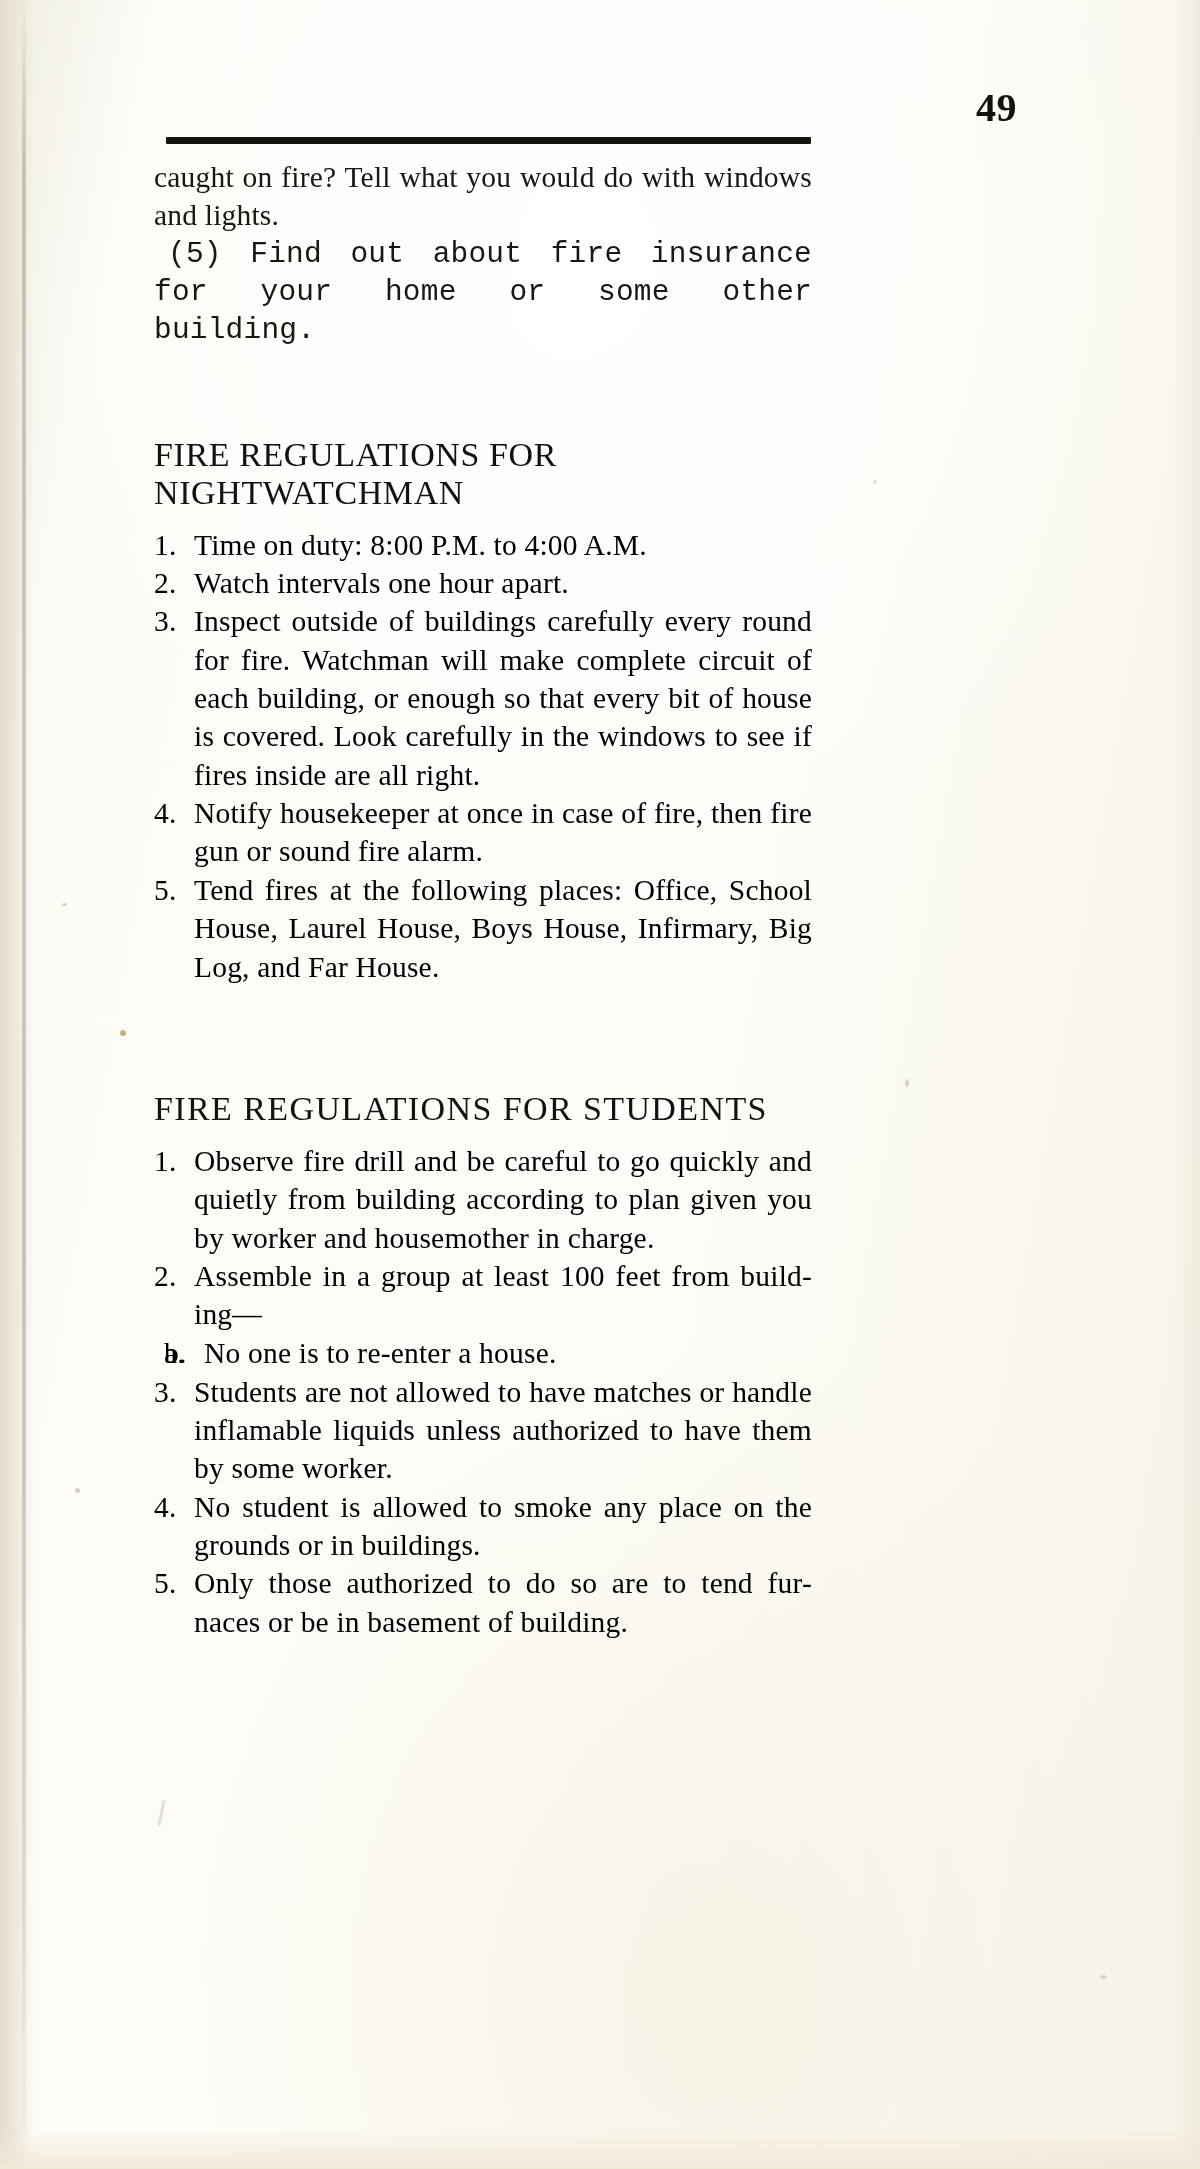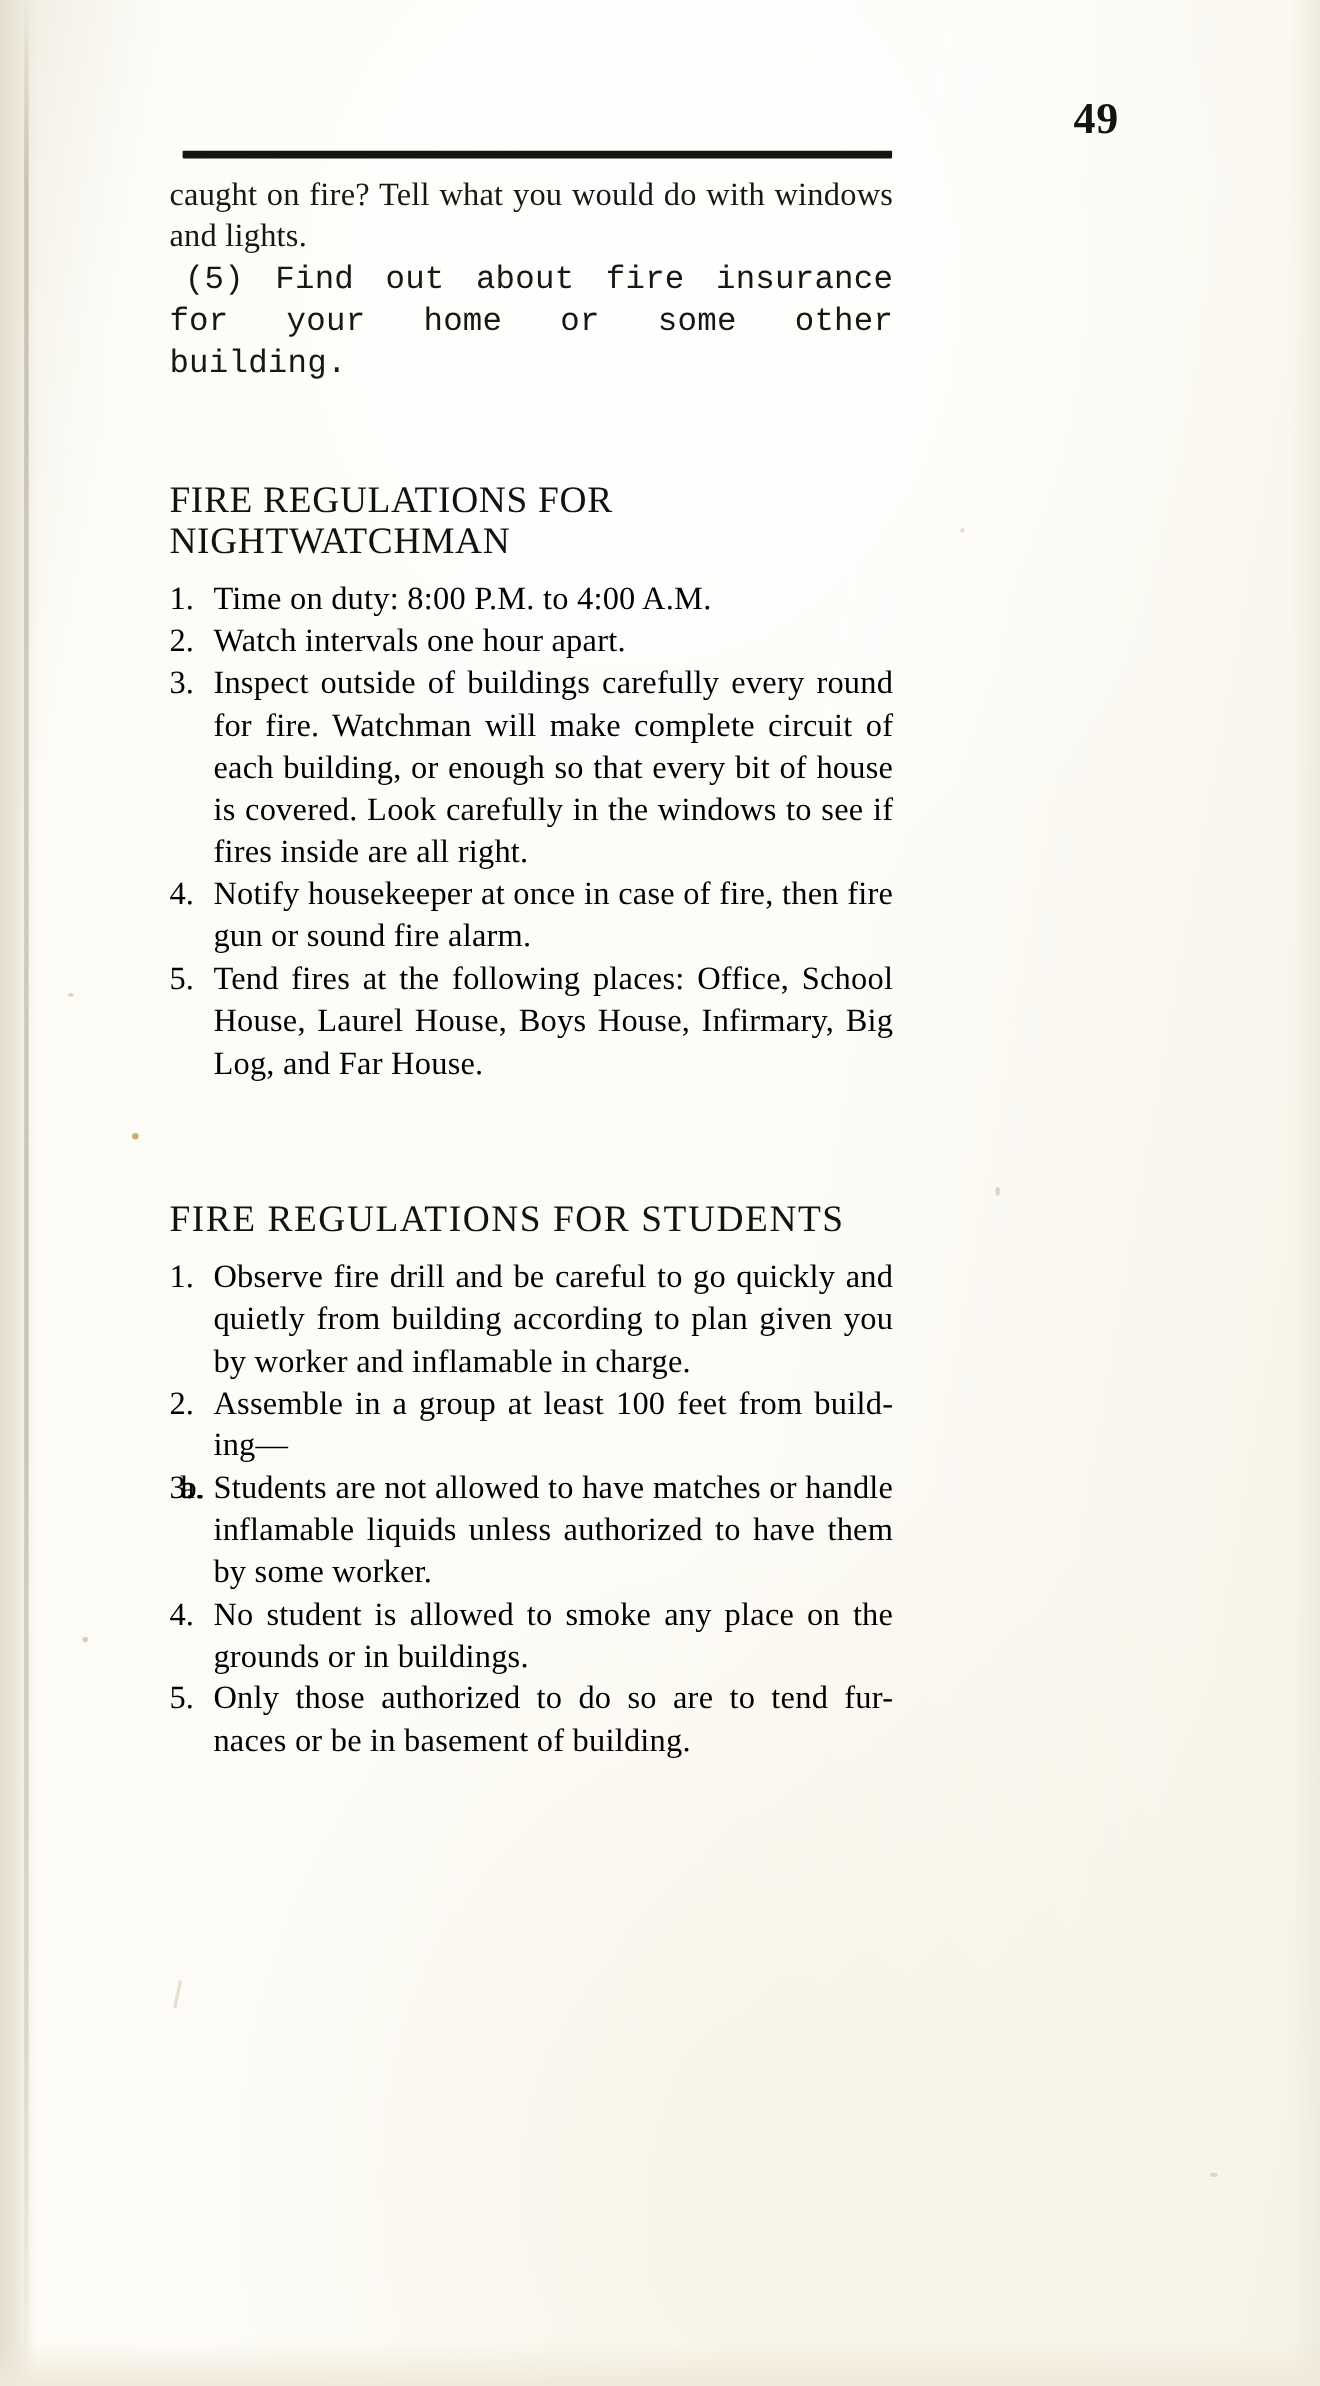--- a/index.html
+++ b/index.html
@@ -253,34 +253,35 @@
         </li>
       </ol>
 
       <div class="gap-lg"></div>
 
       <h2 class="heading centered">FIRE REGULATIONS FOR STUDENTS</h2>
 
       <ol class="list tight">
         <li>
           <span class="marker">1.</span>
-          <span class="txt">Observe fire drill and be careful to go quickly and quietly from building according to plan given you by worker and inflamable in charge.</span>
+          <span class="txt">Observe fire drill and be careful to go quickly and quietly from building according to plan given you by worker and housemother in charge.</span>
         </li>
         <li>
           <span class="marker">2.</span>
           <span class="txt">Assemble in a group at least 100 feet from build-ing—</span>
         </li>
       </ol>
 
       <ul class="sublist">
         <li>
           <span class="marker">a.</span>
         </li>
         <li>
           <span class="marker">b.</span>
+          <span class="txt">No one is to re-enter a house.</span>
         </li>
       </ul>
 
       <ol class="list tight">
         <li>
           <span class="marker">3.</span>
           <span class="txt">Students are not allowed to have matches or handle inflamable liquids unless authorized to have them by some worker.</span>
         </li>
         <li>
           <span class="marker">4.</span>

